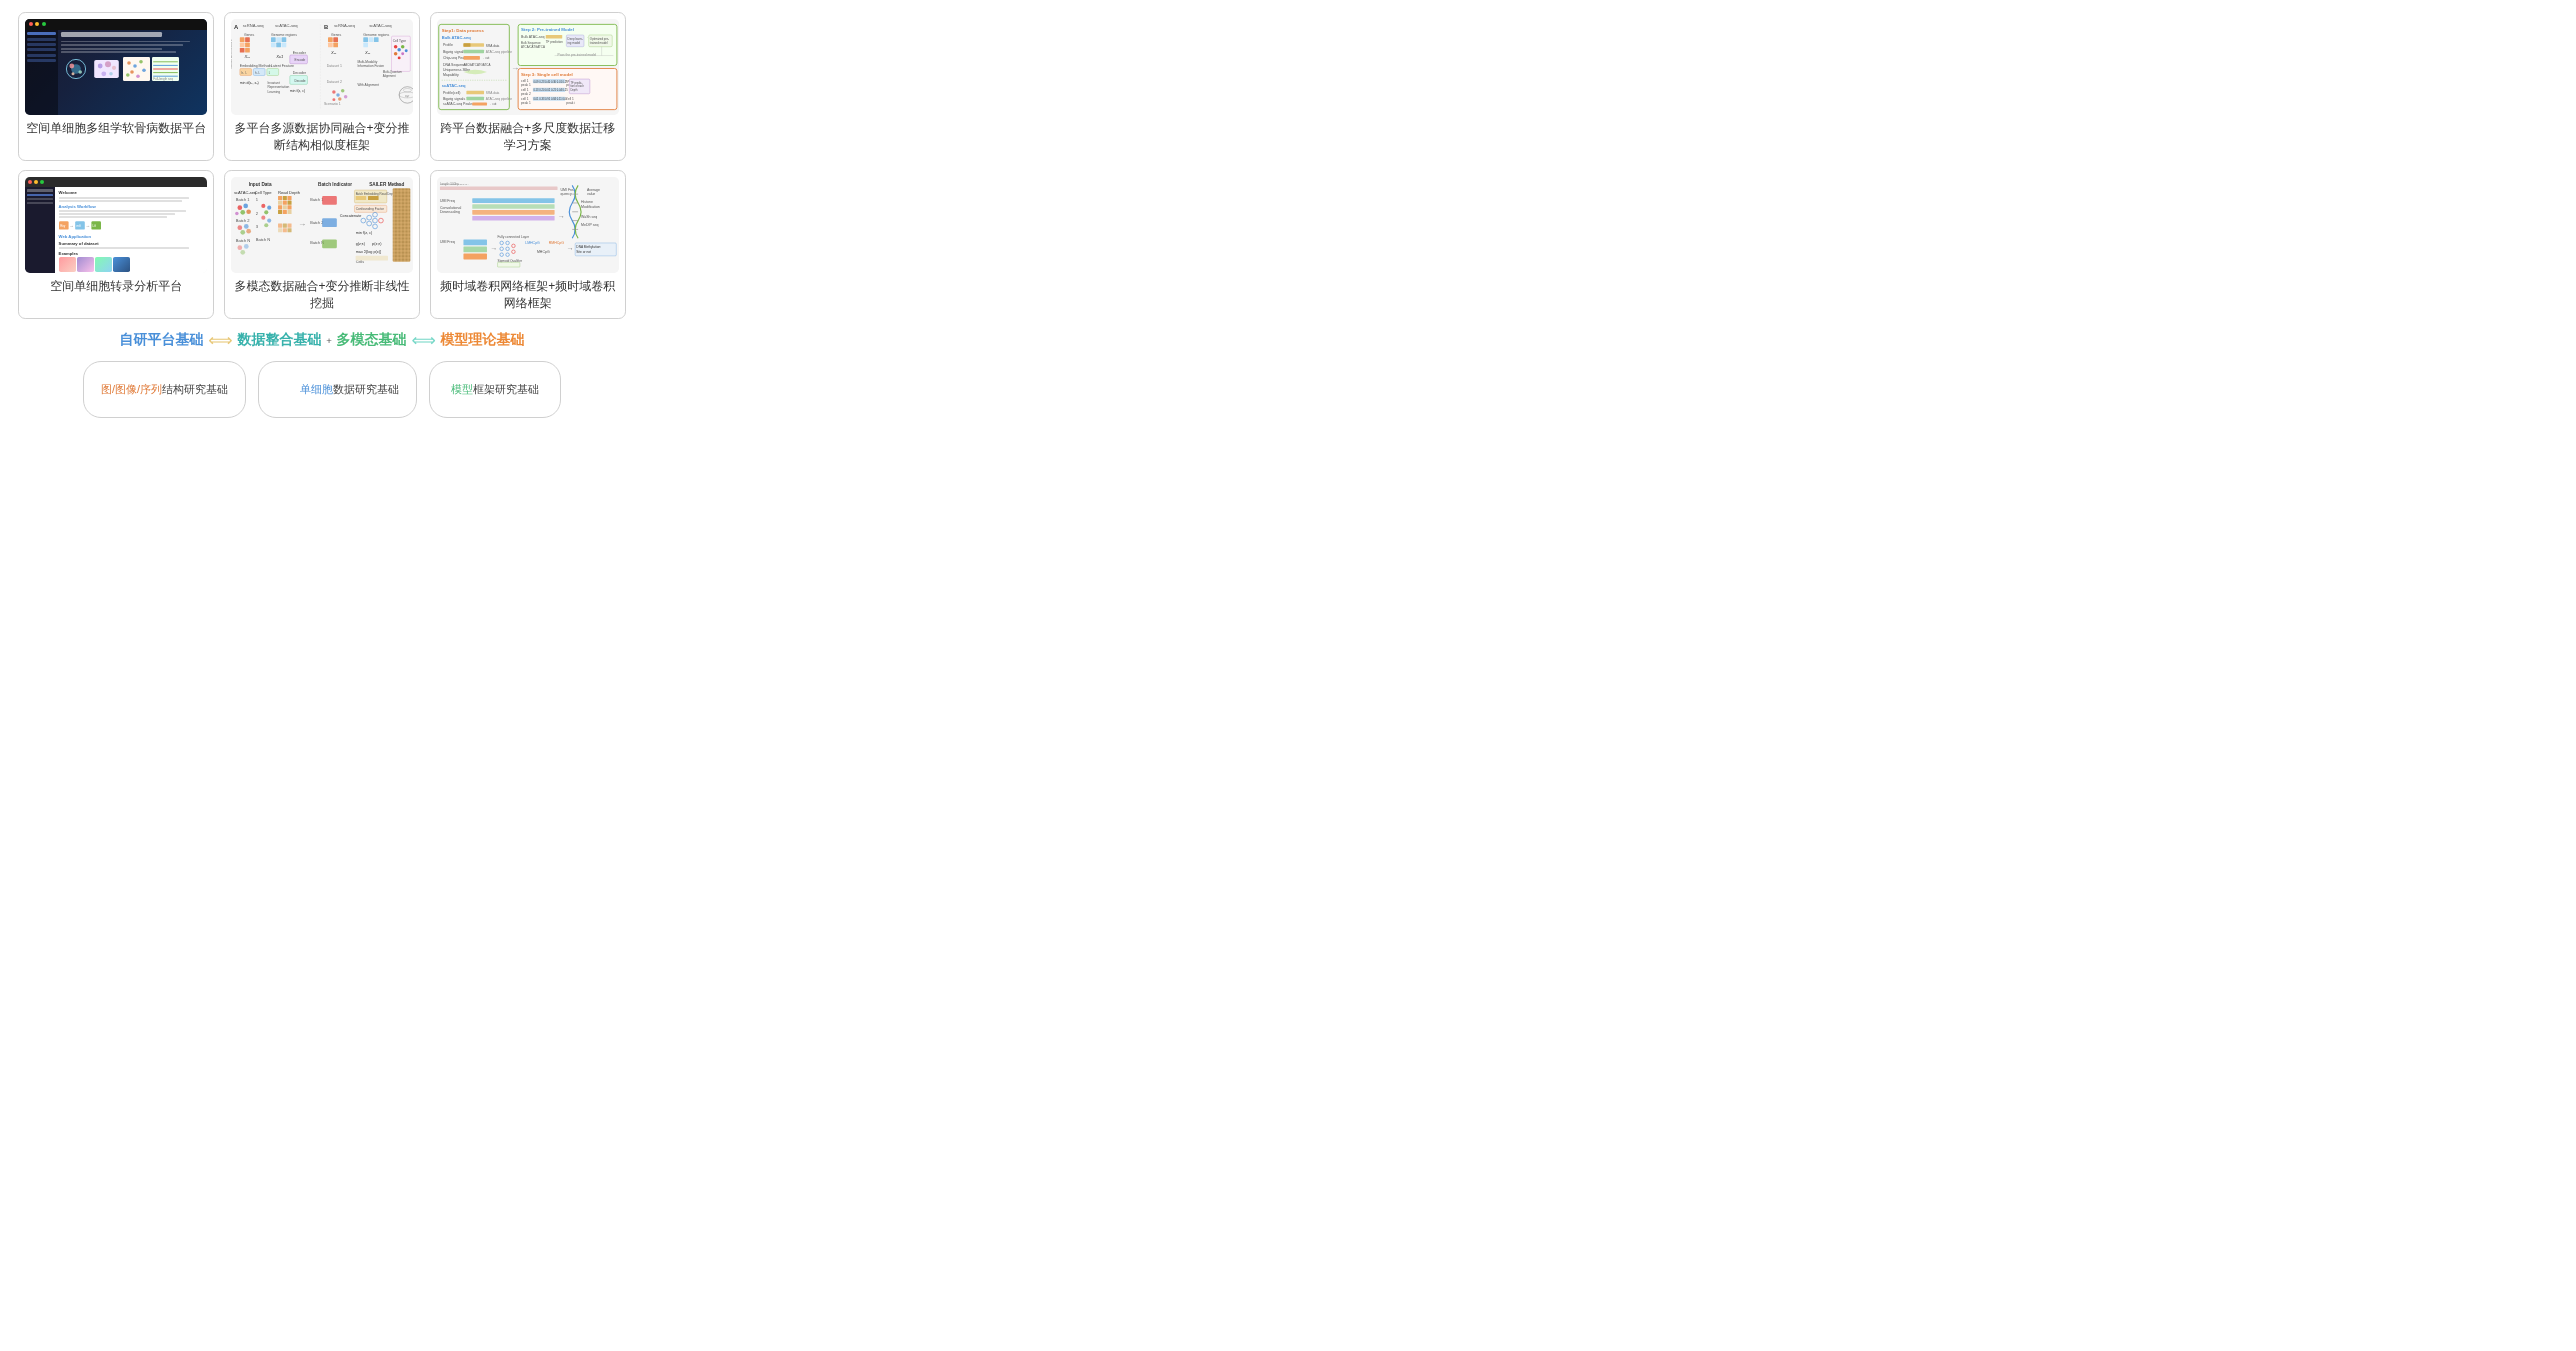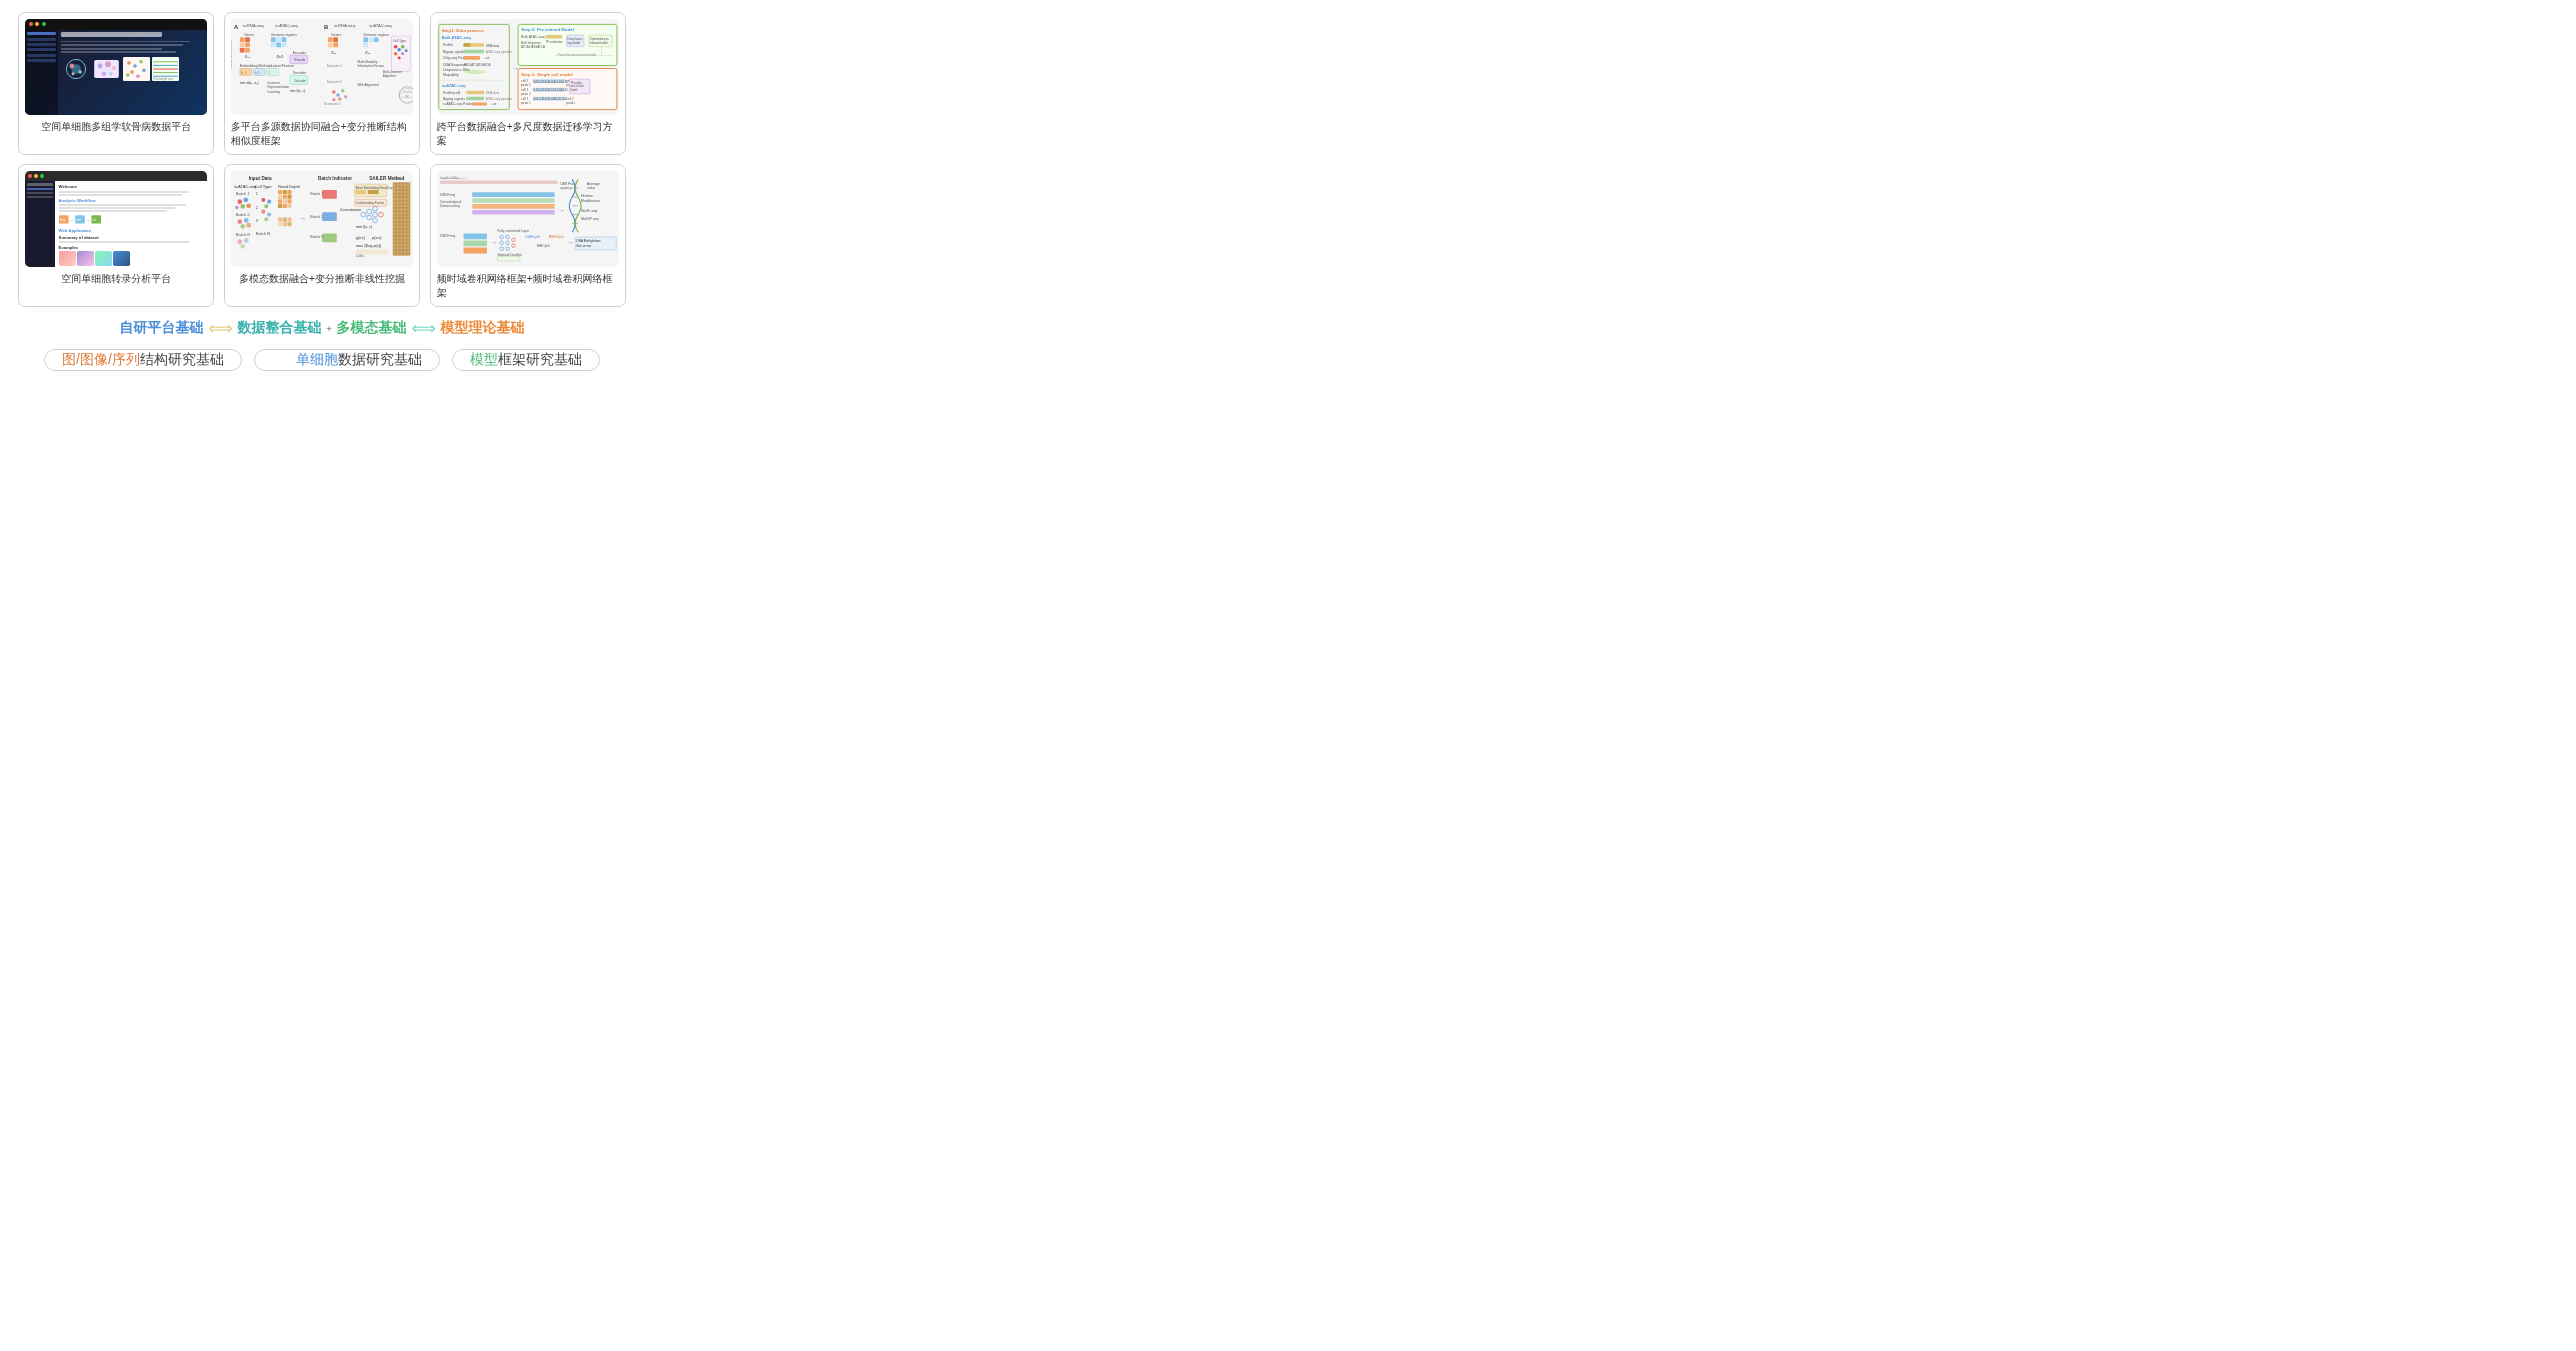--- a/index.html
+++ b/index.html
@@ -51,23 +51,23 @@
       overflow: hidden;
       background: #f5f5f5;
       display: flex;
       align-items: center;
       justify-content: center;
       margin-bottom: 4.8px;
       position: relative;
     }
 
     .card-label {
-      font-size: 10px;
+      font-size: 12px;
       color: #333;
-      text-align: left;
+      text-align: center;
       font-weight: 500;
     }
 
     
     .card1-bg {
       background: linear-gradient(135deg, #1a1a2e 0%, #16213e 40%, #0f3460 100%);
       width: 100%;
       height: 100%;
       position: relative;
       overflow: hidden;
@@ -163,22 +163,22 @@
     
     .research-row {
       display: flex;
       align-items: center;
       justify-content: center;
       gap: 12px;
     }
     .research-badge {
       border: 0.6px solid #d0d0d0;
       border-radius: 18px;
-      padding: 1px 17px;
-      font-size: 14px;
+      padding: 20px 17px;
+      font-size: 11px;
       color: #444;
       background: #fff;
       font-weight: 500;
       min-width: 132px;
       text-align: center;
     }
     .research-badge span.highlight-orange { color: #e07b39; }
     .research-badge span.highlight-blue { color: #4a90d9; margin-left: 24px; }
     .research-badge span.highlight-green { color: #48bb78; margin-top: 48px; }
 

